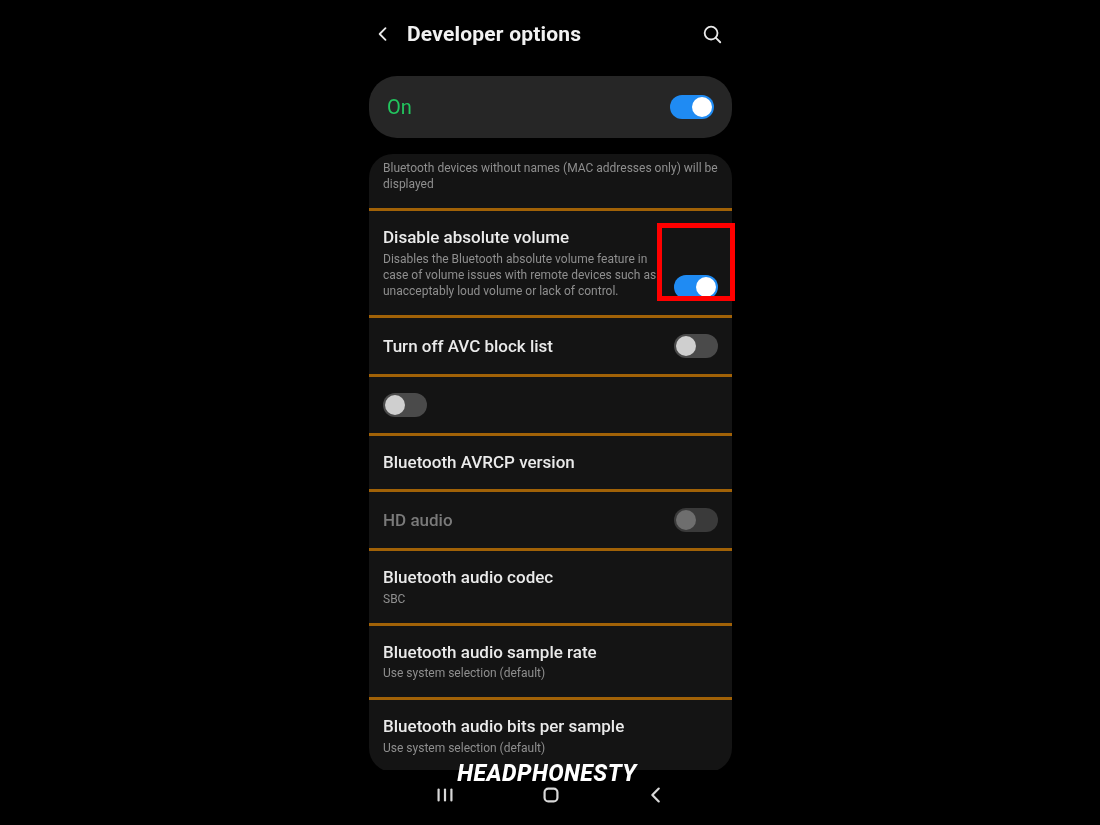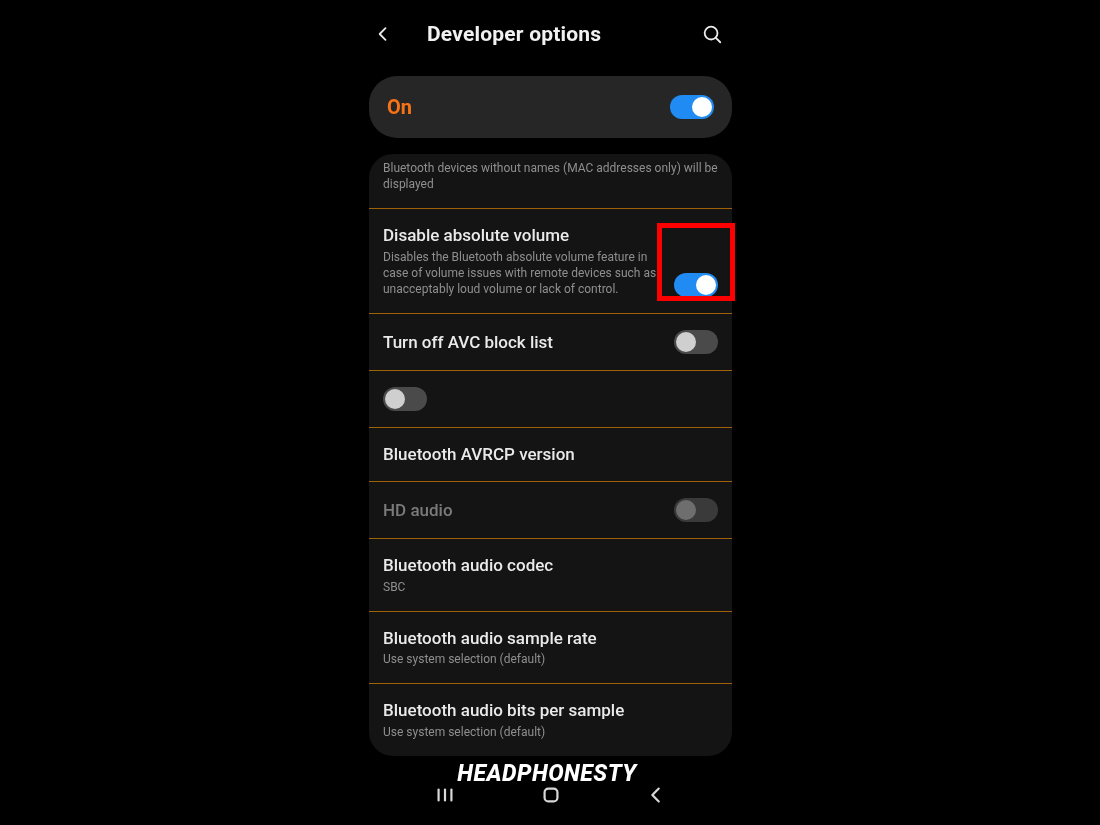--- a/index.html
+++ b/index.html
@@ -2,29 +2,29 @@
 <html><head>
 <meta charset="utf-8">
 <style>
   * { margin: 0; padding: 0; box-sizing: border-box; }
   html, body { width: 1100px; height: 825px; background: #000; font-family: -apple-system, BlinkMacSystemFont, "Segoe UI", Roboto, sans-serif; overflow: hidden; }
   .stage { position: relative; width: 1100px; height: 825px; background: #000; }
   .phone { position: absolute; left: 357px; top: 0; width: 387px; height: 820px; background: #000; color: #e9e9e9; }
   .header { display: flex; align-items: center; height: 68px; padding: 0 14px 0 8px; }
   .back-icon { width: 36px; height: 36px; display:flex; align-items:center; justify-content:center; color:#e9e9e9; }
   .back-icon svg { width: 20px; height: 20px; }
-  .title { flex: 1 1 auto; font-size: 21px; font-weight: 700; letter-spacing: .2px; color: #f1f1f1; padding-left:6px;margin-left:20px; }
+  .title { flex: 1 1 auto; font-size: 21px; font-weight: 700; letter-spacing: .2px; color: #f1f1f1; padding-left:6px; }
   .search-icon { width: 36px; height: 36px; display:flex; align-items:center; justify-content:center; color:#e9e9e9; }
   .search-icon svg { width: 22px; height: 22px; }
 
   .on-card { margin: 8px 12px 16px 12px; background: #262626; border-radius: 28px; height: 62px; display:flex; align-items:center; padding: 0 18px; }
-  .on-label { color: #f97316; font-size: 20px; font-weight: 700; flex:1; }
+  .on-label { color: #22c55e; font-size: 20px; font-weight: 400; flex:1; }
 
   .panel { margin: 0 12px; background: #141414; border-radius: 24px; overflow: hidden; }
-  .row { display:flex; align-items:center; padding: 16px 14px 16px 14px; border-bottom: 1px solid #a16207; gap: 12px; }
+  .row { display:flex; align-items:center; padding: 16px 14px 16px 14px; border-bottom: 3px solid #a16207; gap: 12px; }
   .row:last-child { border-bottom: none; }
   .row.partial-top { padding-top: 4px; }
   .textcol { flex:1 1 auto; min-width:0; }
   .row-title { font-size: 17px; color: #eaeaea; font-weight: 500; line-height: 1.25; }
   .row-sub { font-size: 12px; color: #8f8f8f; margin-top: 2px; line-height: 1.35; }
   .row.disabled .row-title { color: #7a7a7a; }
 
   .toggle { width: 44px; height: 24px; border-radius: 12px; position:relative; flex: 0 0 auto; }
   .toggle .knob { position:absolute; top:2px; width:20px; height:20px; border-radius:50%; background:#e6e6e6; }
   .toggle.on { background:#1f8bf3; }

